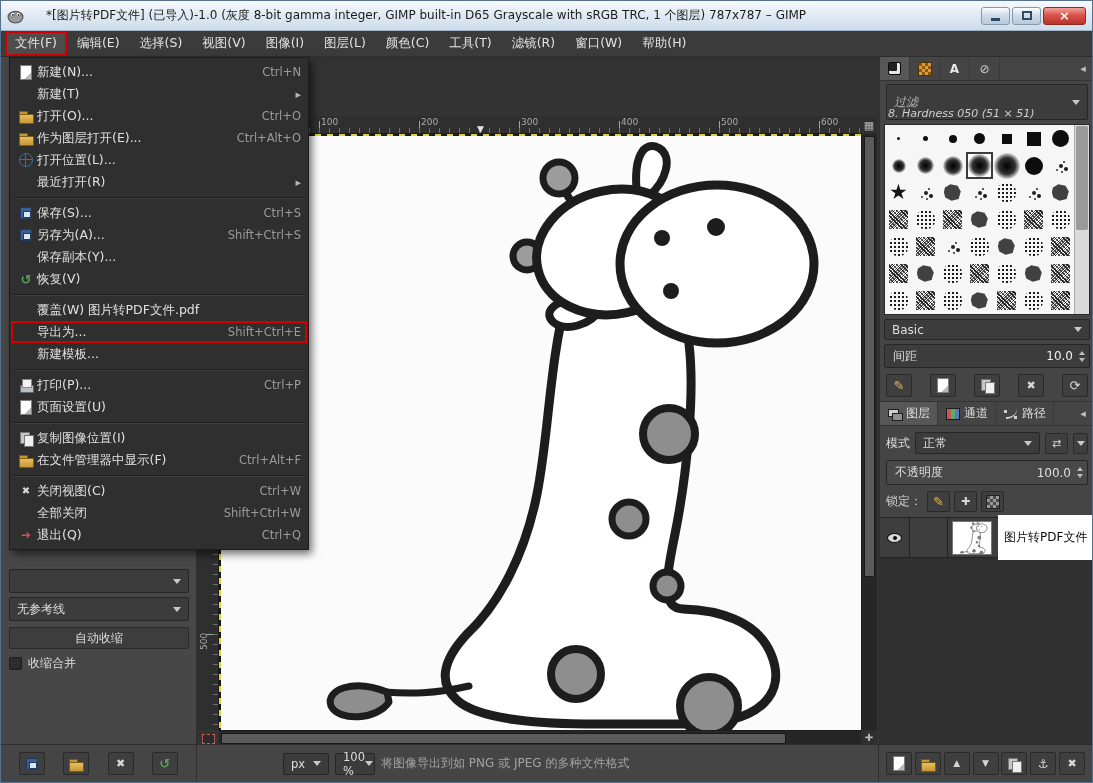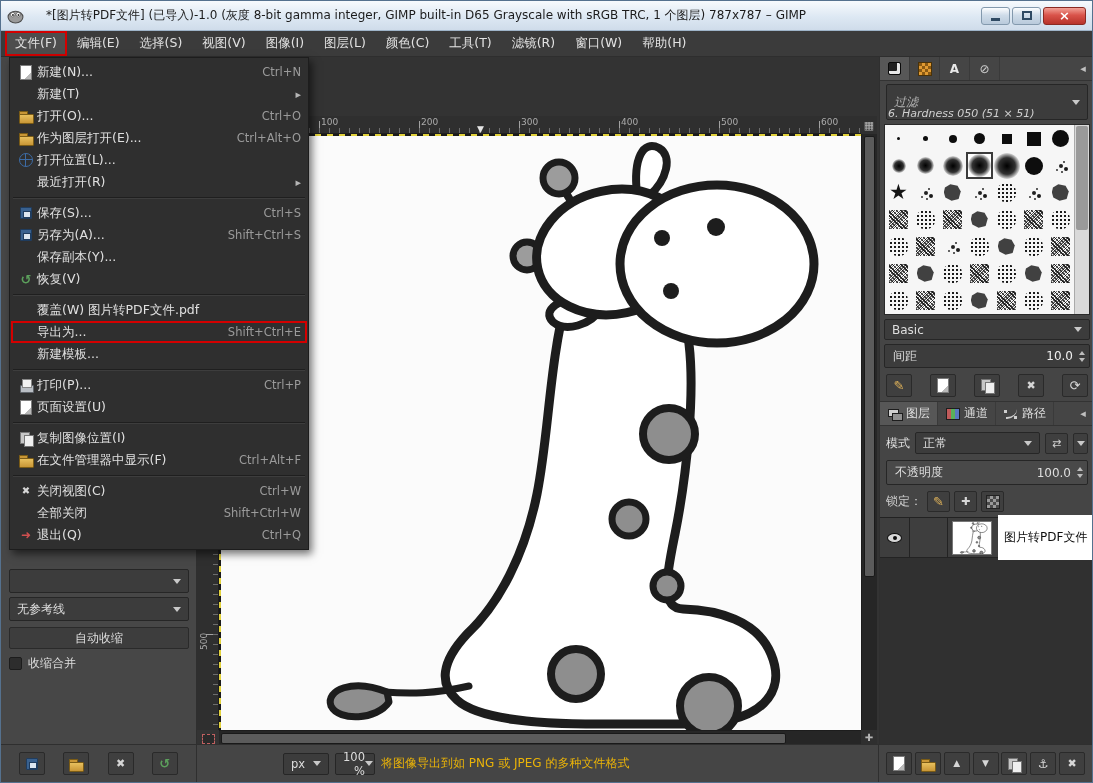--- a/index.html
+++ b/index.html
@@ -92,26 +92,26 @@
   .dash-top{position:absolute;left:0;top:0;width:100%;height:2px;background:repeating-linear-gradient(90deg,#e2d23c 0,#e2d23c 6px,#1a1a1a 6px,#1a1a1a 12px);}
   .dash-left{position:absolute;left:0;top:0;width:2px;height:100%;background:repeating-linear-gradient(180deg,#e2d23c 0,#e2d23c 6px,#1a1a1a 6px,#1a1a1a 12px);}
   .vscroll{position:absolute;left:664px;top:77px;width:16px;height:596px;background:#262626;border-left:1px solid #1d1d1d;}
   .vthumb{position:absolute;left:2px;right:2px;top:2px;height:74%;background:#5b5b5b;border:1px solid #191919;border-radius:2px;}
   .hscroll{position:absolute;left:22px;top:673px;width:642px;height:16px;background:#262626;border-top:1px solid #1d1d1d;}
   .hthumb{position:absolute;top:2px;bottom:2px;left:2px;width:88%;background:#5b5b5b;border:1px solid #191919;border-radius:2px;}
   .corner-btn{position:absolute;width:16px;height:16px;background:#2f2f2f;display:flex;align-items:center;justify-content:center;border:none;padding:0;}
   .qmask-btn{position:absolute;left:2px;top:675px;width:18px;height:13px;background:transparent;border:none;padding:0;display:flex;align-items:center;justify-content:center;}
 
   
-  .bottombar{position:absolute;left:0;right:0;bottom:0;height:38px;background:#454545;border-top:1px solid #2f2f2f;text-align:right;}
+  .bottombar{position:absolute;left:0;right:0;bottom:0;height:38px;background:#454545;border-top:1px solid #2f2f2f;}
   .bb-sec{position:absolute;top:0;bottom:0;display:flex;align-items:center;}
   .bb-tool{left:0;width:196px;justify-content:space-evenly;border-right:1px solid #2f2f2f;}
   .bb-status{left:196px;width:682px;gap:6px;padding-left:86px;border-right:1px solid #2f2f2f;}
   .bb-layers{left:878px;right:0;justify-content:space-evenly;padding:0 4px;}
-  .status-msg{font-size:12px;color:#eab308;white-space:nowrap;}
+  .status-msg{font-size:12px;color:#a3a3a3;white-space:nowrap;}
   .mini-combo{height:22px;font-size:11.5px;}
   .ibtn{background:#3f3f3f;border:1px solid #2a2a2a;border-radius:2px;width:26px;height:23px;display:inline-flex;align-items:center;justify-content:center;padding:0;}
   .ibtn.small{width:23px;height:21px;}
 
   
   .rightdock{position:absolute;left:878px;top:56px;width:215px;bottom:38px;background:#454545;border-left:1px solid #2f2f2f;}
   .rd{position:absolute;left:0;right:0;}
   .dtab-row{display:flex;align-items:stretch;height:24px;border-bottom:1px solid #333;}
   .dtab{width:30px;display:flex;align-items:center;justify-content:center;border-right:1px solid #3a3a3a;}
   .dtab.active{background:#575757;}
@@ -300,21 +300,21 @@
         </div>
         <div class="dtab-spacer"></div>
         <button class="dock-corner">
           <span class="ic ic-corner"></span>
         </button>
       </div>
     <div class="rd combo bd-filter">
       <span>过滤</span>
       <span class="chev"></span>
     </div>
-    <div class="rd bd-name">6. Hardness 050 (51 × 51)</div>
+    <div class="rd bd-name">8. Hardness 050 (51 × 51)</div>
     <div class="rd bd-grid">
       <div class="bgrid" id="brush-grid">
           <div class="bcell">
             <span class="b-dot" style="height: 3px; width: 3px;"></span>
           </div>
           <div class="bcell">
             <span class="b-dot" style="height: 5px; width: 5px;"></span>
           </div>
           <div class="bcell">
             <span class="b-dot" style="height: 8px; width: 8px;"></span>

